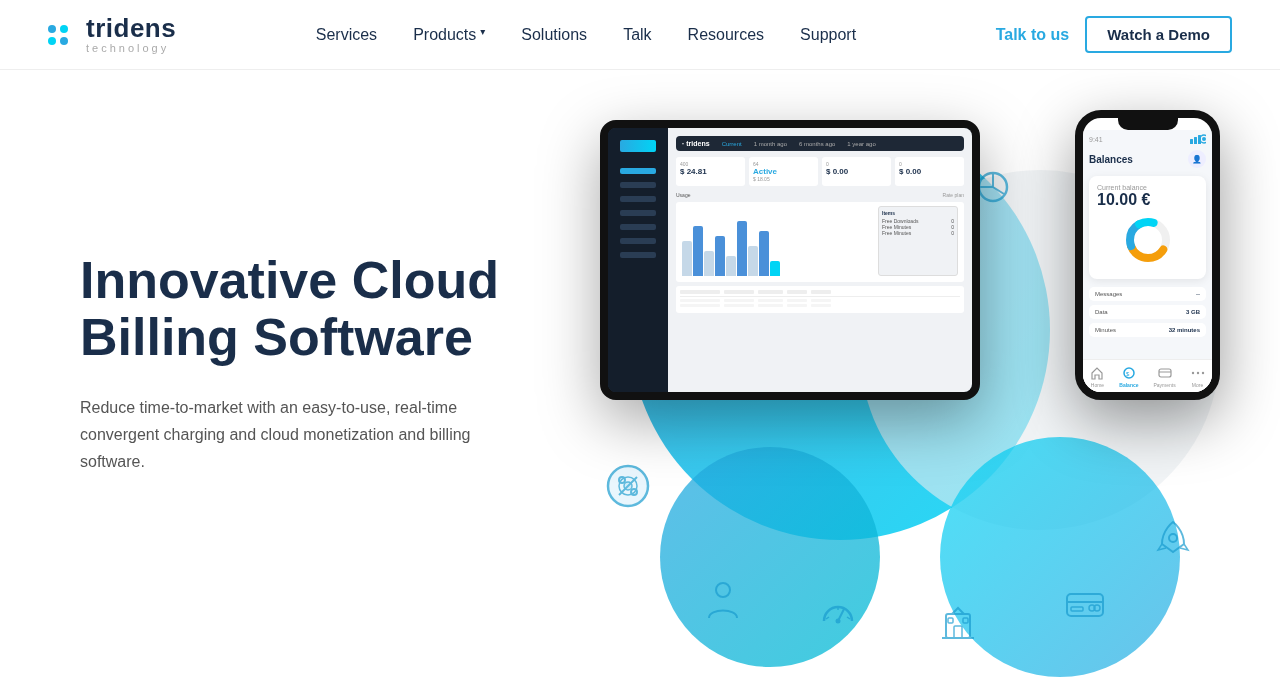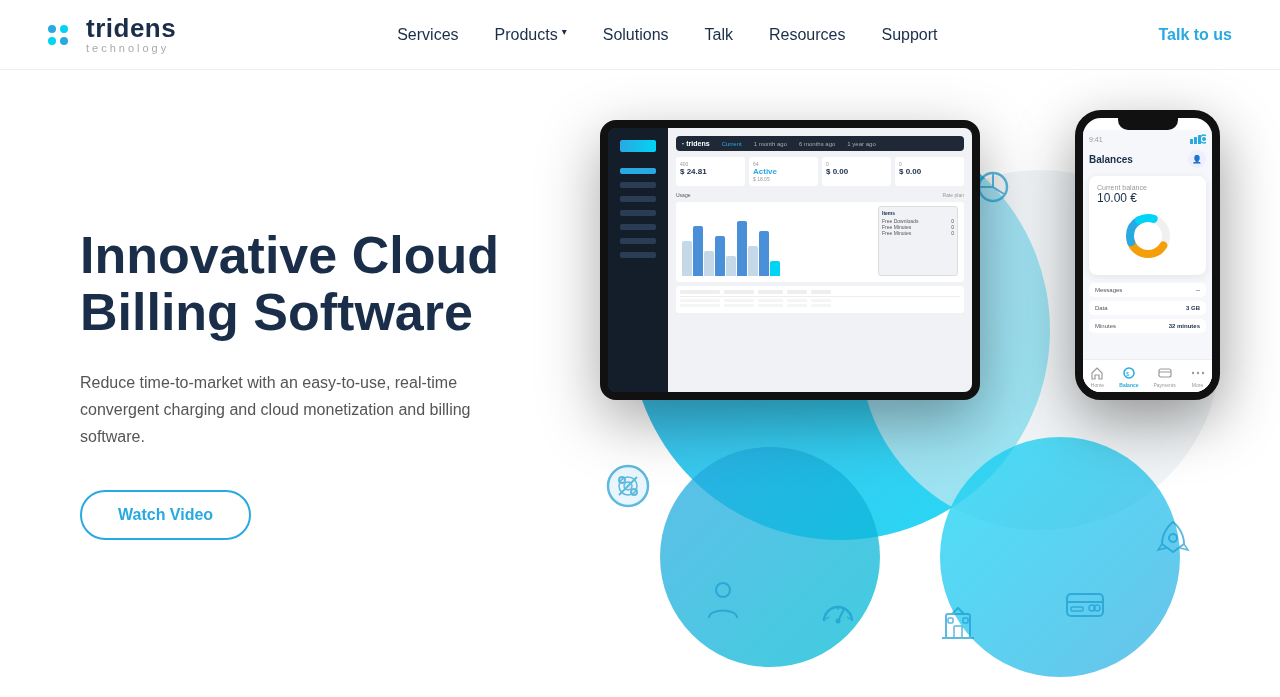--- a/index.html
+++ b/index.html
@@ -127,21 +127,21 @@
     }
     .phone-notch {
       width: 60px; height: 12px; background: #111;
       border-radius: 0 0 10px 10px;
       margin: 0 auto;
     }
     .phone-screen { padding: 4px 6px; background: #f5f7fa; height: 100%; }
     .p-header { display: flex; justify-content: space-between; align-items: center; margin-bottom: 6px; }
     .p-balance-card { background: #fff; border-radius: 8px; padding: 8px; margin-bottom: 8px; box-shadow: 0 2px 8px rgba(0,0,0,0.08); }
     .p-balance-label { font-size: 7px; color: #999; }
-    .p-balance-val { font-size: 12px; font-weight: 400; color: #1a2e4a; }
+    .p-balance-val { font-size: 16px; font-weight: 700; color: #1a2e4a; }
     .p-donut { width: 50px; height: 50px; margin: 6px auto; position: relative; }
     .p-donut svg { width: 50px; height: 50px; }
     .p-items { display: flex; flex-direction: column; gap: 4px; }
     .p-item { display: flex; justify-content: space-between; align-items: center; background: #fff; border-radius: 5px; padding: 4px 6px; }
     .p-item-label { font-size: 6px; color: #555; }
     .p-item-val { font-size: 6px; font-weight: 600; color: #1a2e4a; }
     .phone-nav { display: flex; justify-content: space-around; background: #fff; padding: 6px 0 4px; border-top: 1px solid #eee; position: absolute; bottom: 0; left: 0; right: 0; }
 
     
     .deco-icon {
@@ -191,29 +191,29 @@
       <span class="chevron">▾</span>
     </a>
     <a class="nav-link">Solutions</a>
     <a class="nav-link">Talk</a>
     <a class="nav-link">Resources</a>
     <a class="nav-link">Support</a>
   </nav>
 
   <div class="nav-actions">
     <a class="talk-link">Talk to us</a>
+    <button class="watch-demo-btn">Watch a Demo</button>
   </div>
 </header>
 
 <section class="hero">
   <div class="hero-left">
     <h1 class="hero-title">Innovative Cloud Billing Software</h1>
     <p class="hero-desc">Reduce time-to-market with an easy-to-use, real-time convergent charging and cloud monetization and billing software.</p>
     <div class="hero-buttons">
-      <button class="btn-watch">Watch Video</button>
     </div>
   </div>
 
   <div class="hero-right">
 
     <div class="circle circle-lg-blue"></div>
     <div class="circle circle-gray2"></div>
     <div class="circle circle-sm-blue"></div>
     <div class="circle circle-sm-blue2"></div>
 

